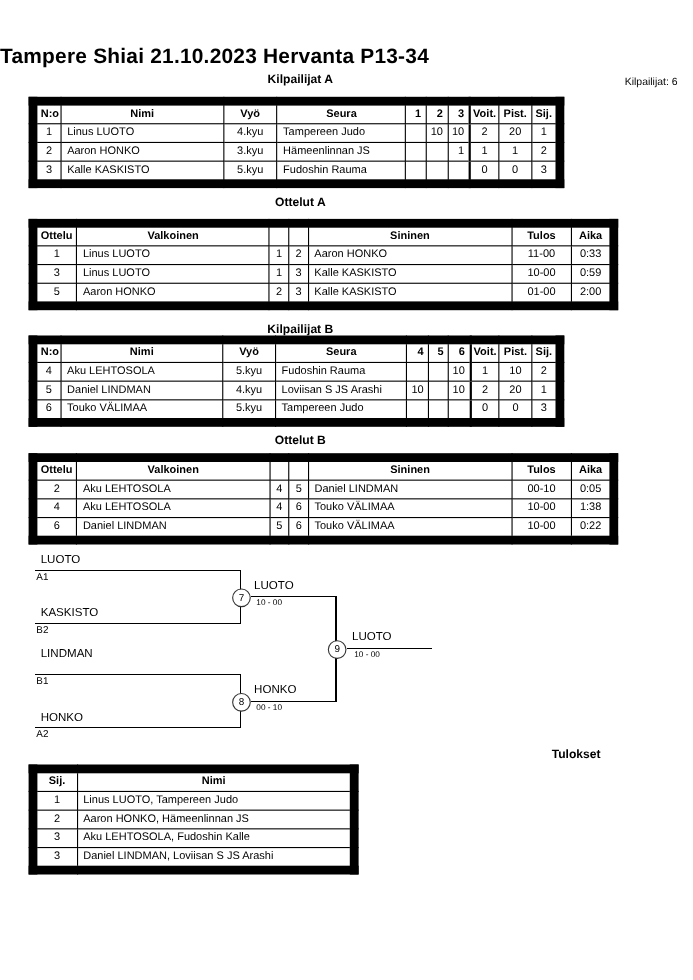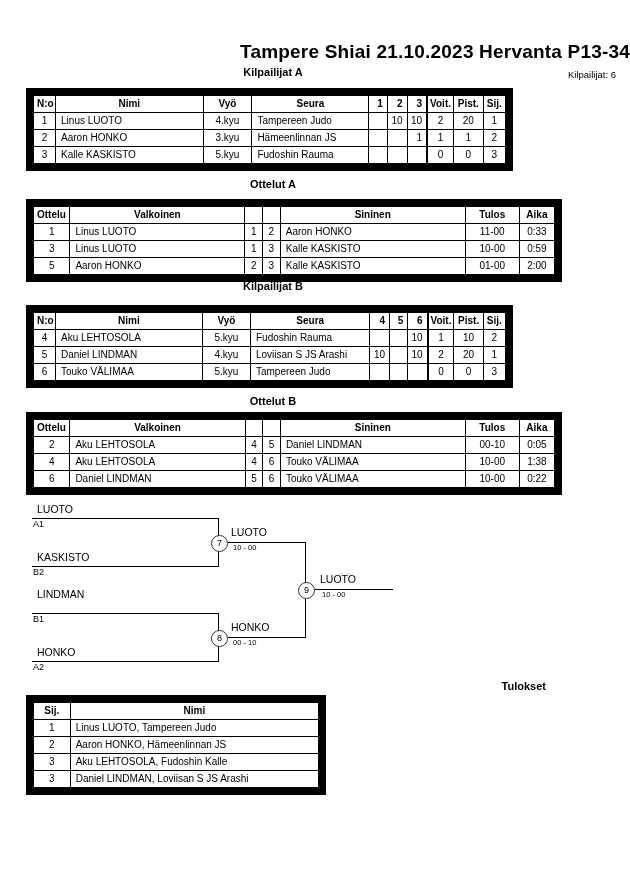--- a/index.html
+++ b/index.html
@@ -15,21 +15,21 @@
     color: #000000;
     overflow: hidden;
   }
 
   
   .title {
     position: absolute;
     left: 0;
     top: 41px;
     width: 630px;
-    text-align: right;
+    text-align: left;
     font-size: 19px;
     font-weight: bold;
     letter-spacing: 0.2px;
   }
   .section-head {
     position: absolute;
     width: 546px;
     left: 0;
     text-align: center;
     font-size: 11px;
@@ -232,21 +232,21 @@
       <td class="l">Aaron HONKO</td>
       <td class="c">2</td>
       <td class="c">3</td>
       <td class="l">Kalle KASKISTO</td>
       <td class="c">01-00</td>
       <td class="c">2:00</td>
     </tr>
   </tbody>
 </table>
 
-<div class="section-head" style="top:280px;">Kilpailijat B</div>
+<div class="section-head" style="top:294px;">Kilpailijat B</div>
 
 <table class="outer" id="tbl-pool-b" style="left:26px; top:305px; width:487px;">
   <colgroup>
     <col style="width:26px">
       <col style="width:170px">
       <col style="width:57px">
       <col style="width:128px">
     <col style="width:21px">
       <col style="width:21px">
       <col style="width:21px">

